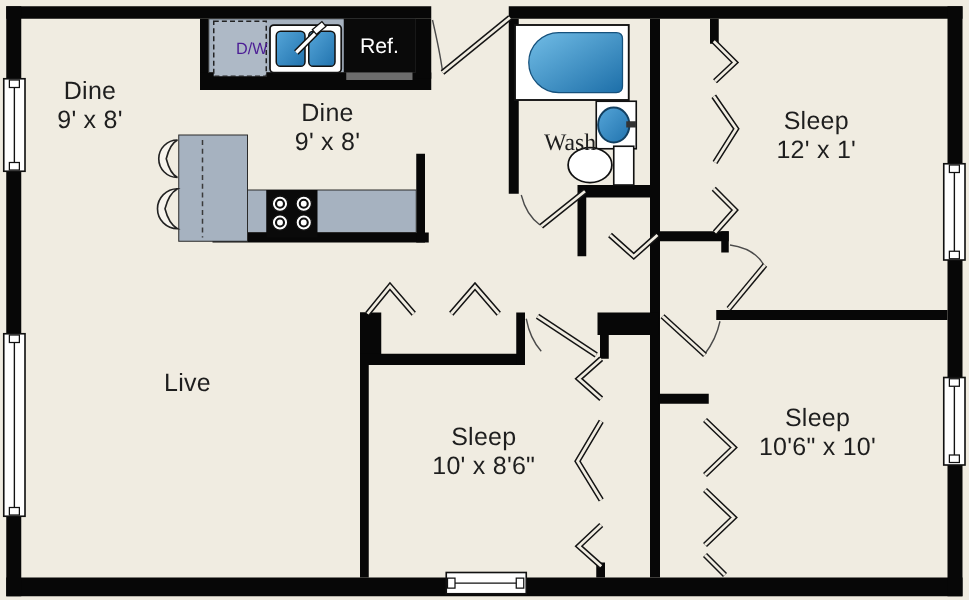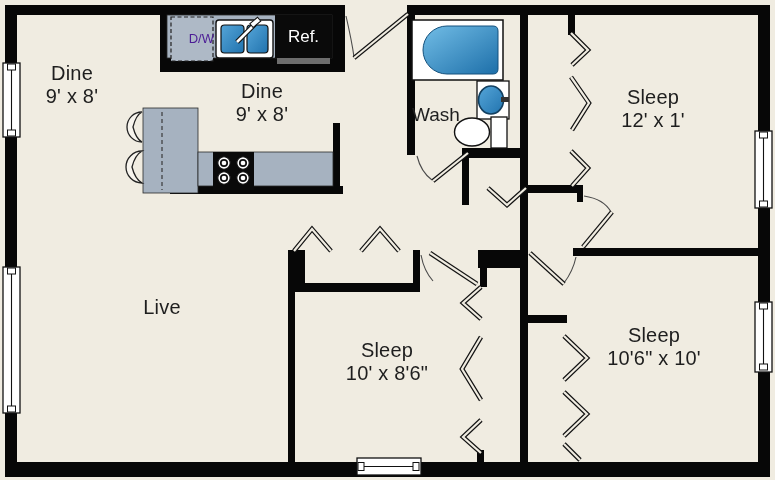--- a/index.html
+++ b/index.html
@@ -210,28 +210,28 @@
 <div class="lbl" style="left:12px;top:62px;width:120px;">
   <div>Dine</div>
   <div class="dims">9' x 8'</div>
 </div>
 
 <div class="lbl" style="left:202px;top:80px;width:120px;">
   <div>Dine</div>
   <div class="dims">9' x 8'</div>
 </div>
 
-<div class="lbl-wash" style="left:406px;top:104px;width:60px;">Wash</div>
+<div class="lbl-wash" style="left:426px;top:104px;width:60px;font-family:Liberation Serif, serif;">Wash</div>
 
 <div class="lbl" style="left:593px;top:86px;width:120px;">
   <div>Sleep</div>
   <div class="dims">12' x 1'</div>
 </div>
 
-<div class="lbl" style="left:102px;top:296px;width:120px;">
+<div class="lbl" style="left:90px;top:296px;width:120px;">
   <div>Live</div>
 </div>
 
 <div class="lbl" style="left:322px;top:339px;width:130px;">
   <div>Sleep</div>
   <div class="dims">10' x 8'6"</div>
 </div>
 
 <div class="lbl" style="left:589px;top:324px;width:130px;">
   <div>Sleep</div>

